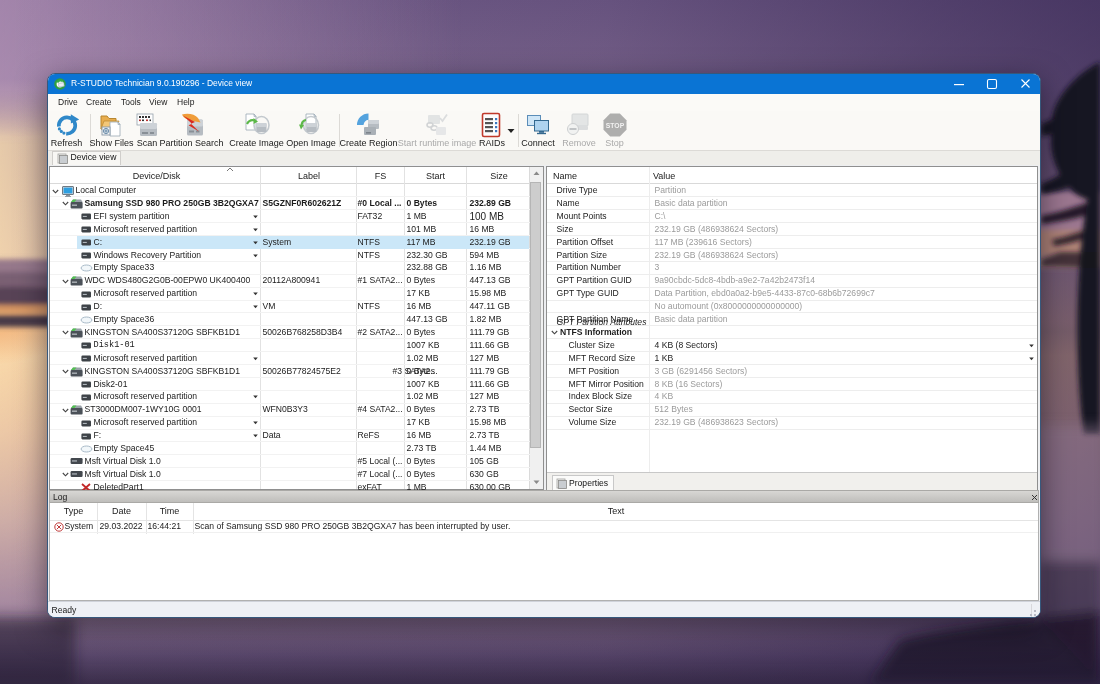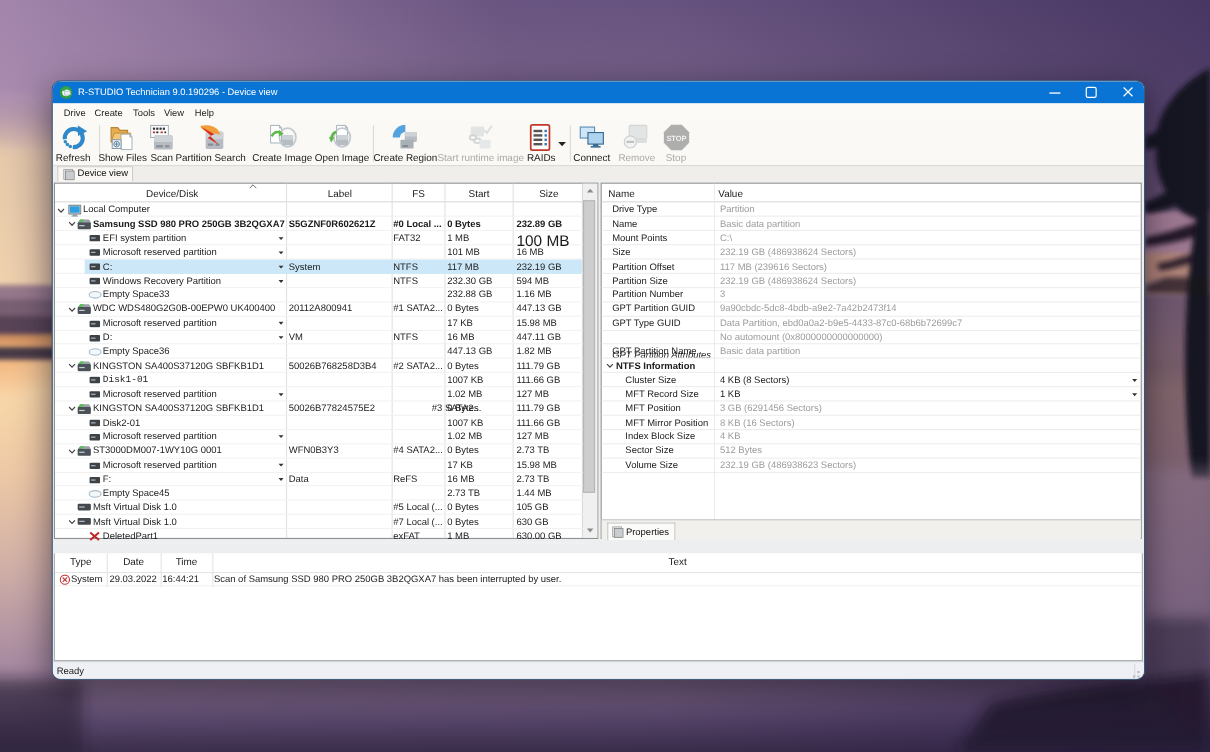--- a/index.html
+++ b/index.html
@@ -344,21 +344,21 @@
 <svg class="abs" style="left:30.5px;top:3px" width="10.5" height="7" viewBox="0 0 10.5 7">
           <rect x="0.4" y="0.6" width="9.7" height="5.8" rx="1.1" fill="#3d4247"></rect>
           <rect x="1.8" y="2.9" width="4" height="1" fill="#bcc2c8"></rect>
         </svg>
 <div class="t" style="left:43.5px;top:1.5px;font-size:8.6px;">EFI system partition</div>
 <svg class="abs" style="left:203px;top:4.5px" width="5" height="4" viewBox="0 0 5 4">
           <polygon points="0.2,0.6 4.8,0.6 2.5,3.2" fill="#333"></polygon>
         </svg>
 <div class="t" style="left:307.5px;top:1.5px;font-size:8.6px;">FAT32</div>
 <div class="t" style="left:356.5px;top:1.5px;font-size:8.6px;">1 MB</div>
-<div class="t" style="left:419.5px;top:1.5px;font-size:14px;">100 MB</div>
+<div class="t" style="left:419.5px;top:1.5px;font-size:10px;">100 MB</div>
 </div>
 <div class="abs" style="left:0;top:56.699999999999996px;width:481px;height:12.9px;border-bottom:1px solid #f2f2f2">
 <svg class="abs" style="left:30.5px;top:3px" width="10.5" height="7" viewBox="0 0 10.5 7">
           <rect x="0.4" y="0.6" width="9.7" height="5.8" rx="1.1" fill="#3d4247"></rect>
           <rect x="1.8" y="2.9" width="4" height="1" fill="#bcc2c8"></rect>
         </svg>
 <div class="t" style="left:43.5px;top:1.5px;font-size:8.6px;">Microsoft reserved partition</div>
 <svg class="abs" style="left:203px;top:4.5px" width="5" height="4" viewBox="0 0 5 4">
           <polygon points="0.2,0.6 4.8,0.6 2.5,3.2" fill="#333"></polygon>
         </svg>
@@ -708,20 +708,26 @@
 <div class="t g" style="left:107.5px;top:1.5px;font-size:8.6px">232.19 GB (486938623 Sectors)</div>
 </div>
 <div class="abs" style="left:0;top:305px;width:100%;height:18px;background:#f1f0ed;border-top:1px solid #c8c8c8">
 <div class="abs" style="left:5px;top:2.5px;width:62px;height:15.5px;background:#fbfbfa;border:1px solid #c8c8c8;border-bottom:none"></div>
 <svg class="abs" style="left:9px;top:5px" width="11" height="11" viewBox="0 0 11 11">
           <rect x="1" y="1" width="8" height="9" fill="#f2f2f0" stroke="#a0a09e" stroke-width="0.8"></rect>
           <rect x="2.5" y="2.5" width="8" height="8" fill="#c9cdd1" stroke="#8a8a88" stroke-width="0.8"></rect>
         </svg>
 <div class="t" style="left:22px;top:6px;font-size:8.6px;color:#111">Properties</div>
 </div>
+</div>
+<div class="abs" style="left:1px;top:416px;width:990px;height:12.5px;background:linear-gradient(#d8d7d4,#bfbebb);border:1px solid #aaa9a6">
+<div class="t" style="left:3px;top:1.5px;font-size:8.6px">Log</div>
+<svg class="abs" style="left:981px;top:3px" width="7" height="7" viewBox="0 0 7 7">
+        <path d="M1,1 L6,6 M6,1 L1,6" stroke="#333" stroke-width="1"></path>
+      </svg>
 </div>
 <div class="abs" style="left:1px;top:428.5px;width:990px;height:98px;background:#fff;border:1px solid #b0b0b0;border-top:none">
 <div class="vline" style="left:46.5px;top:0;height:31px;background:#e4e4e4"></div>
 <div class="vline" style="left:95.5px;top:0;height:31px;background:#e4e4e4"></div>
 <div class="vline" style="left:143px;top:0;height:31px;background:#e4e4e4"></div>
 <div class="t" style="left:23.5px;top:4.5px;transform:translateX(-50%);font-size:9px">Type</div>
 <div class="t" style="left:71.5px;top:4.5px;transform:translateX(-50%);font-size:9px">Date</div>
 <div class="t" style="left:119.5px;top:4.5px;transform:translateX(-50%);font-size:9px">Time</div>
 <div class="t" style="left:566px;top:4.5px;transform:translateX(-50%);font-size:9px">Text</div>
 <div class="hline" style="left:0;top:17.5px;width:100%;background:#e4e4e4"></div>

